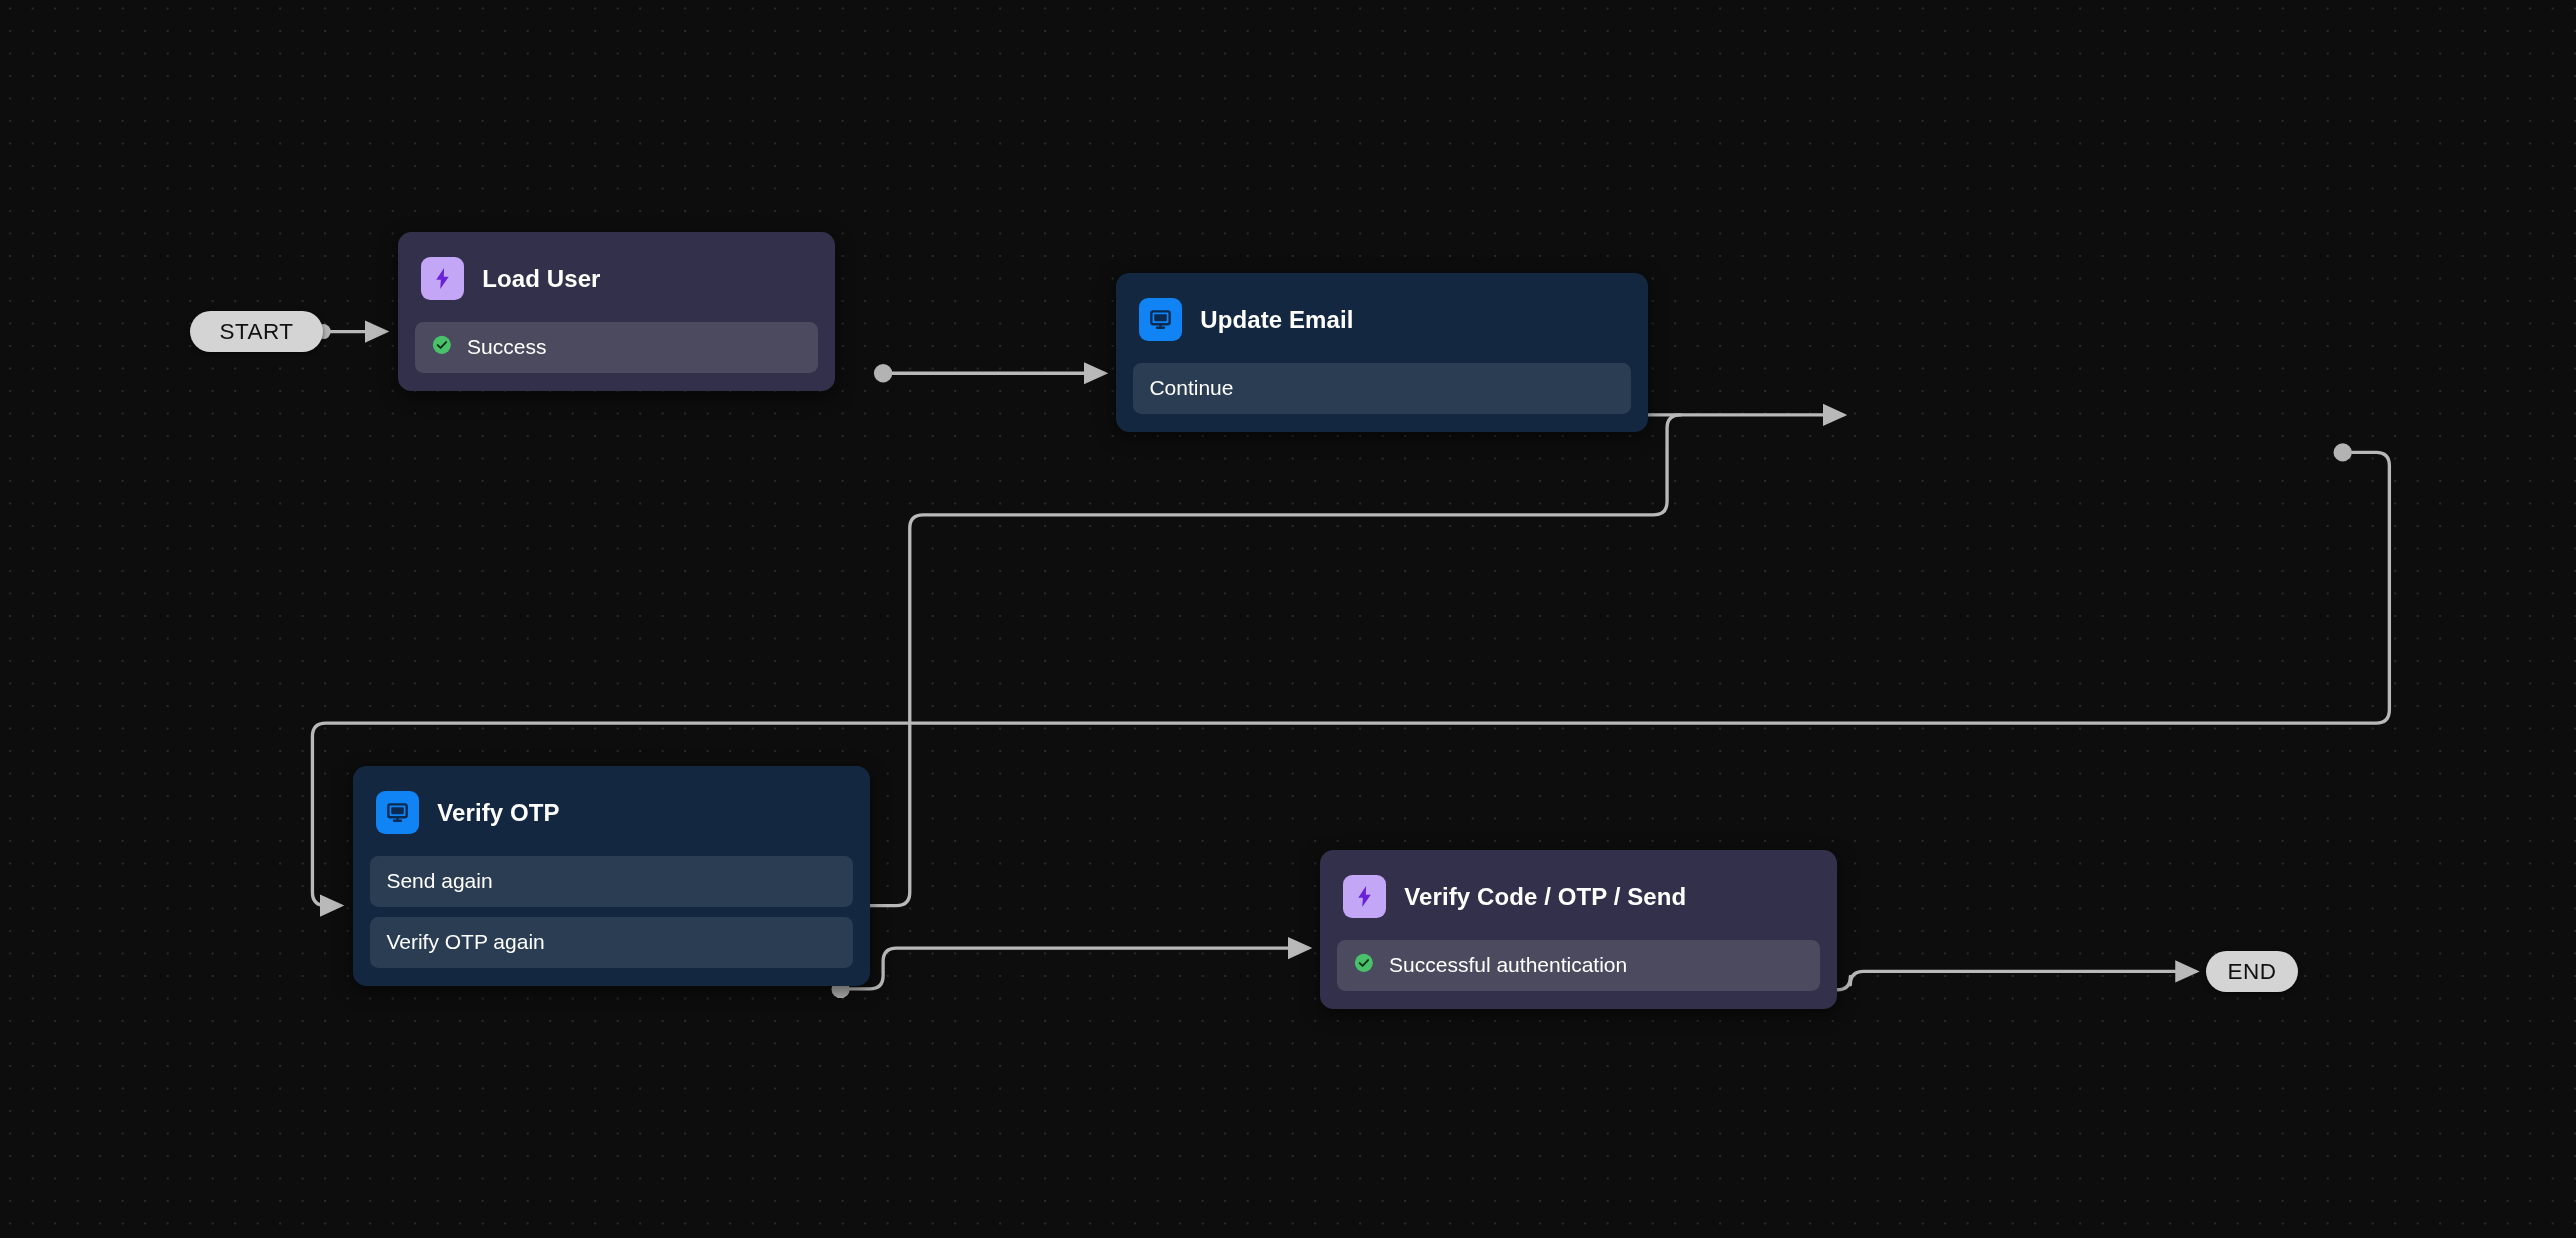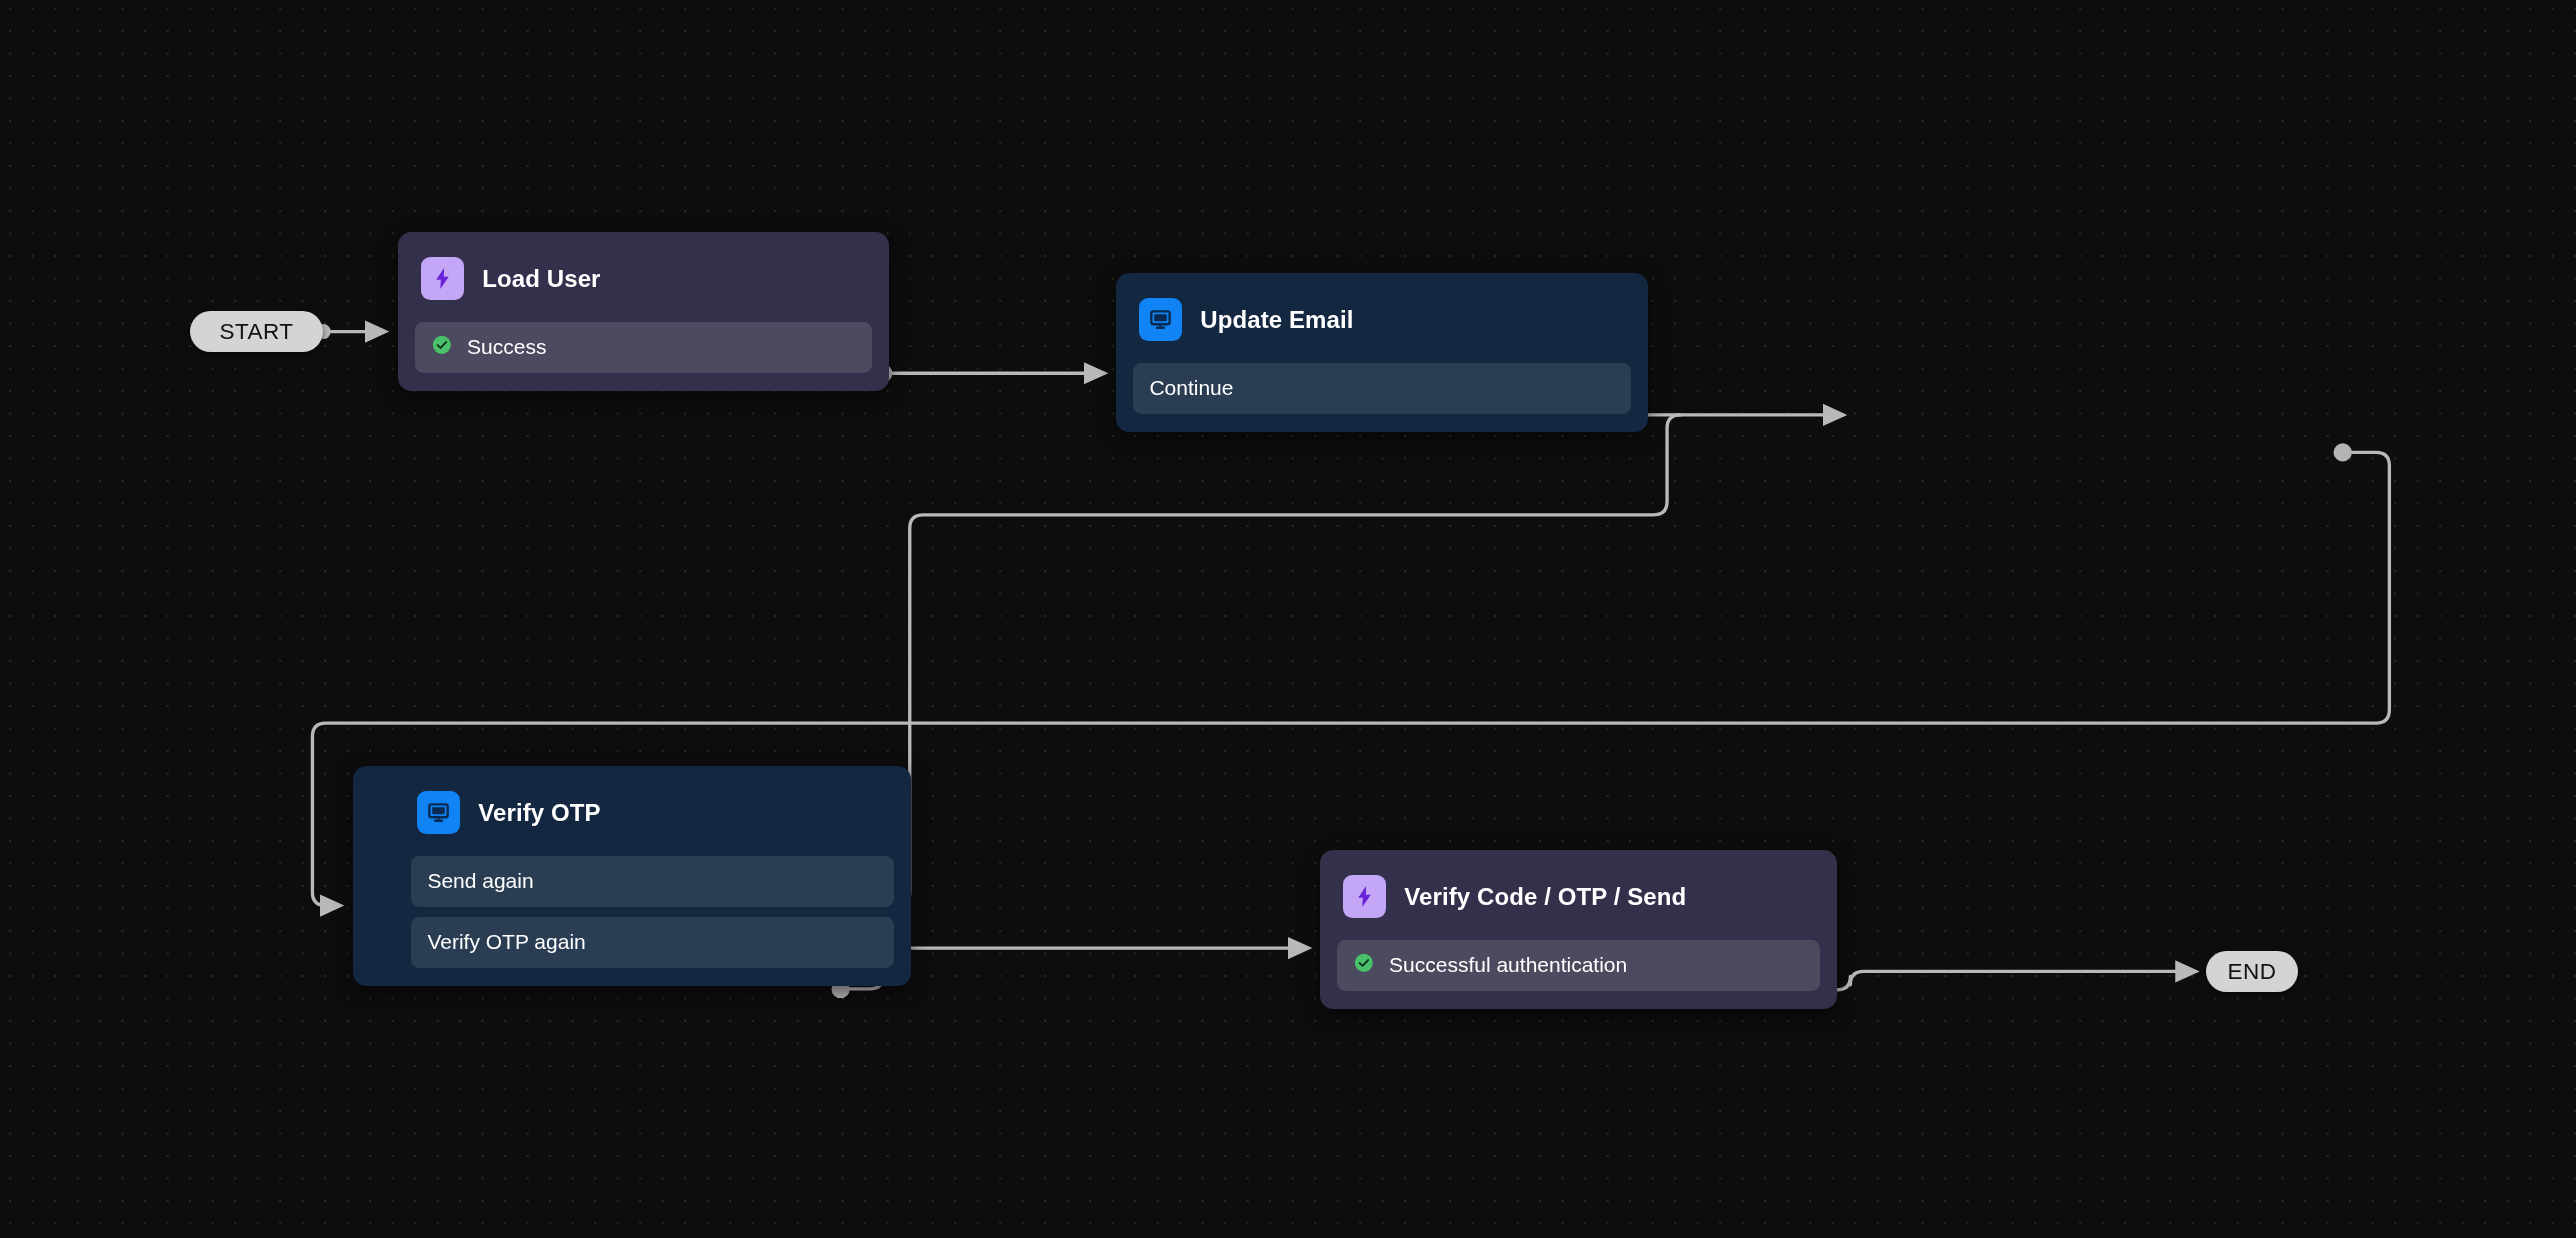--- a/index.html
+++ b/index.html
@@ -97,24 +97,24 @@
   .node.purple .action-row { background: #4b4a5f; }
 
   
   .node.blue { background: #142740; }
   .node.blue .node-icon { background: #1184f5; }
   .node.blue .action-row { background: #2a3d53; }
 
   .status-dot { flex: 0 0 auto; display: block; }
 
   
-  #node-load-user          { left: 398px;  top: 232px;  width: 491px; }
+  #node-load-user          { left: 398px;  top: 232px;  width: 437px; }
   #node-update-email       { left: 1116px; top: 273px;  width: 532px; }
   #node-update-user-otp    { left: 1856px; top: 315px;  width: 517px; }
-  #node-verify-otp         { left: 353px;  top: 766px;  width: 517px; padding-left: 41px; }
+  #node-verify-otp         { left: 353px;  top: 766px;  width: 517px; }
   #node-verify-code-otp    { left: 1320px; top: 850px; width: 517px; }
 
   #pill-start { left: 190px;  top: 311px;  width: 133px; height: 41px; }
   #pill-end   { left: 2206px; top: 951px; width: 92px; height: 41px; }
 </style>
 </head>
 <body>
 
 <div id="canvas">
 

